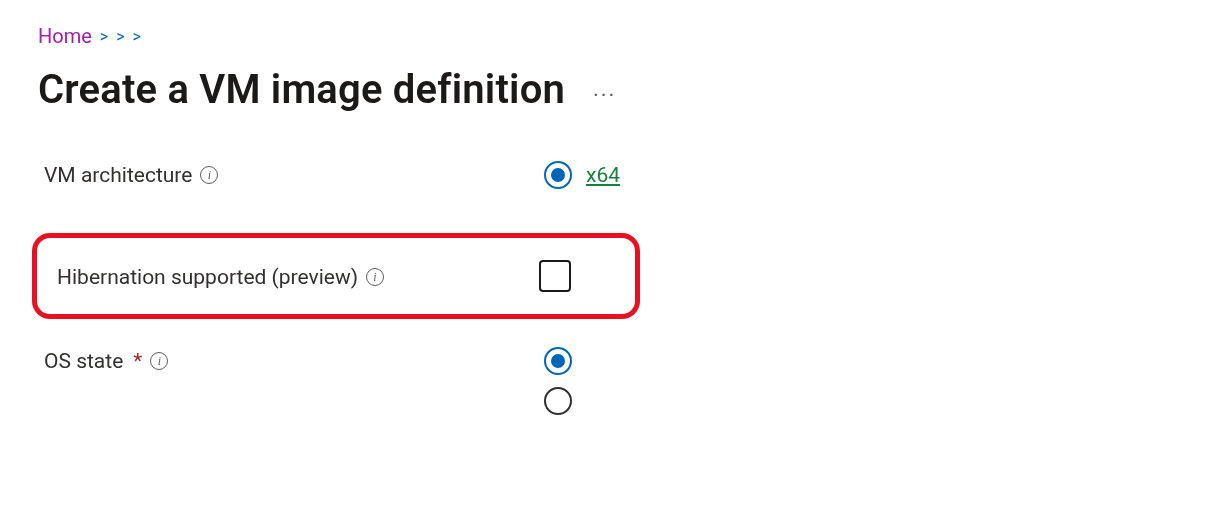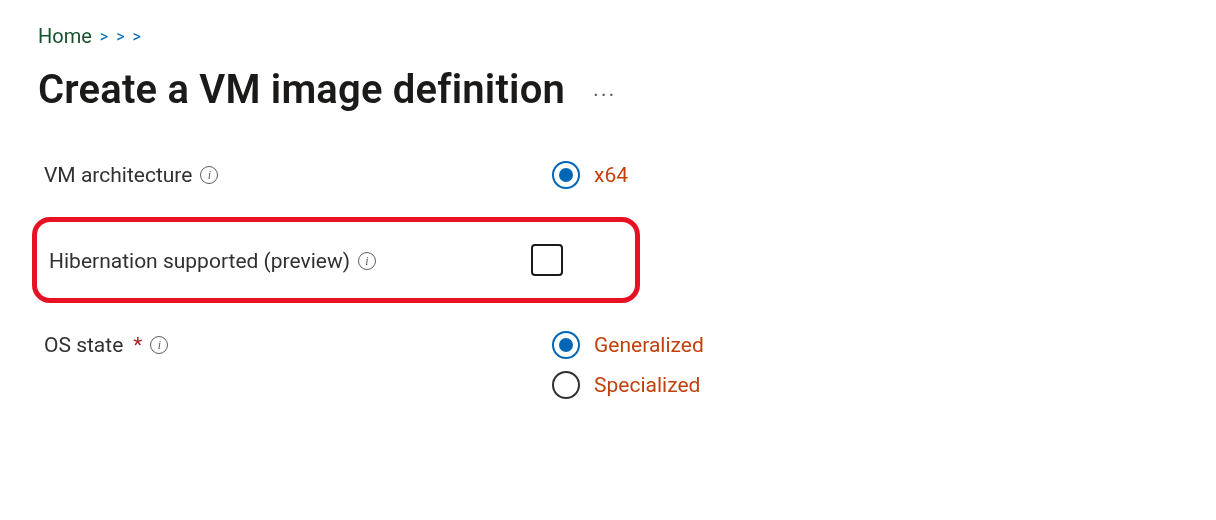--- a/index.html
+++ b/index.html
@@ -16,21 +16,21 @@
       padding: 24px 38px;
     }
     .breadcrumb {
       display: flex;
       align-items: center;
       gap: 8px;
       font-size: 20px;
       margin-bottom: 18px;
     }
     .breadcrumb a {
-      color: #14532d;
+      color: #a21caf;
       text-decoration: none;
       cursor: pointer;
     }
     .breadcrumb .chevron {
       color: #0067b8;
       font-size: 16px;
     }
     .page-title-row {
       display: flex;
       align-items: center;
@@ -51,21 +51,20 @@
       line-height: 1;
       padding-top: 12px;
     }
     .form-area {
       padding-left: 6px;
     }
     .form-row {
       display: flex;
       align-items: flex-start;
       margin-bottom: 14px;
-      gap: 8px;
     }
     .label-col {
       width: 500px;
       display: flex;
       align-items: center;
       gap: 8px;
       font-size: 21px;
       color: #323130;
       padding-top: 2px;
     }
@@ -91,22 +90,23 @@
     .input-col {
       display: flex;
       flex-direction: column;
       gap: 12px;
     }
     .radio-option {
       display: flex;
       align-items: center;
       gap: 14px;
       font-size: 21px;
-      color: #c2410c;
-      cursor: pointer;
+      color: #15803d;
+      cursor: pointer;
+      text-decoration: underline;
     }
     .radio-circle {
       width: 28px;
       height: 28px;
       border-radius: 50%;
       border: 2px solid #323130;
       display: inline-flex;
       align-items: center;
       justify-content: center;
       flex-shrink: 0;
@@ -129,23 +129,23 @@
       height: 32px;
       border: 2px solid #1b1a19;
       border-radius: 4px;
       background: #ffffff;
       cursor: pointer;
       margin-left: 6px;
     }
     .highlight-row {
       border: 5px solid #e81123;
       border-radius: 18px;
-      padding: 22px 28px 22px 12px;
+      padding: 22px 28px 22px 20px;
       margin-left: -12px;
-      margin-top: 28px;
+      margin-top: 44px;
       margin-bottom: 28px;
       display: flex;
       align-items: center;
       width: 608px;
     }
     .highlight-row .label-col {
       width: 476px;
     }
   </style>
 </head>
@@ -194,22 +194,20 @@
     <div class="label-col">
       <span>OS state</span>
       <span class="required">*</span>
       <span class="info-icon">i</span>
     </div>
     <div class="input-col">
       <label class="radio-option">
         <span class="radio-circle selected">
             <span class="radio-dot"></span>
           </span>
-        <span>Generalized</span>
       </label>
       <label class="radio-option">
         <span class="radio-circle"></span>
-        <span>Specialized</span>
       </label>
     </div>
   </div>
 
 </div>
 
 </body></html>

